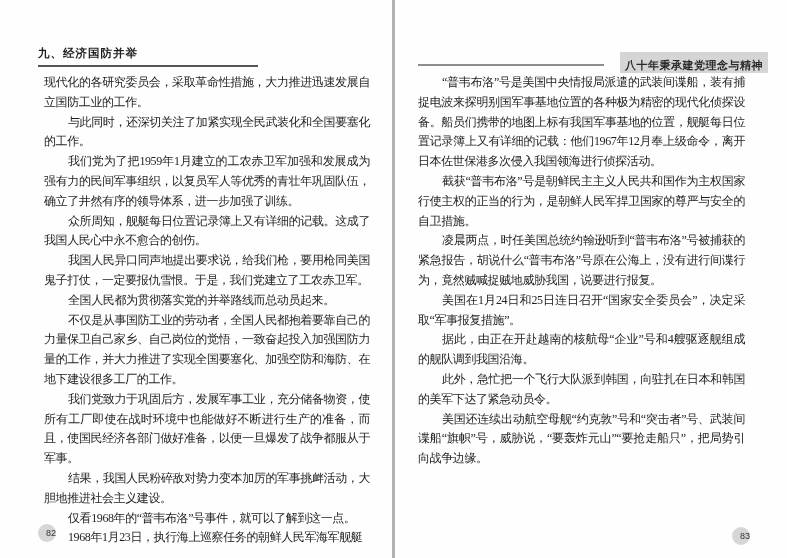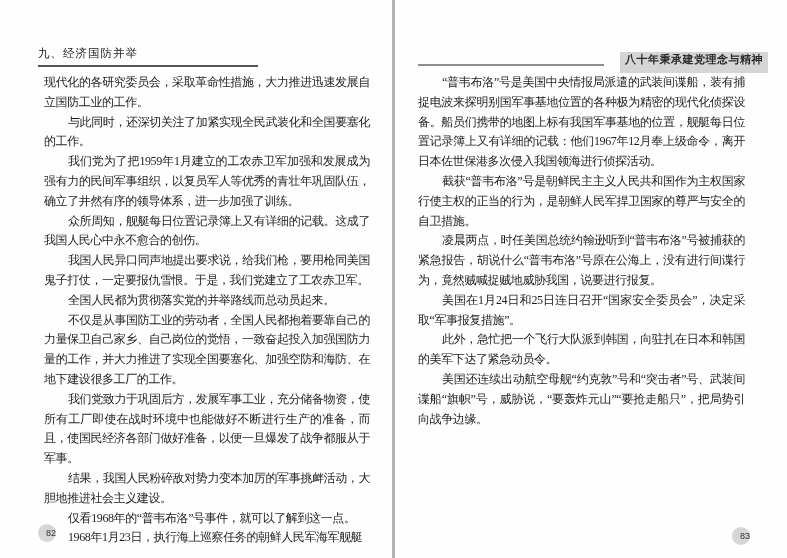--- a/index.html
+++ b/index.html
@@ -15,34 +15,34 @@
   .gutter {
     position: absolute; left: 392px; top: 0;
     width: 3px; height: 558px;
     background: #b2b2b2;
   }
   .hdr-left {
     position: absolute; left: 38px; top: 46px;
     width: 220px; padding-bottom: 4px;
     border-bottom: 2px solid #555;
     font-family: "Liberation Sans", "DejaVu Sans", sans-serif;
-    font-weight: normal; font-size: 11.5px; letter-spacing: 1px;
+    font-weight: bold; font-size: 11.5px; letter-spacing: 1px;
     color: #1f1f1f; white-space: nowrap;
   }
   .hdr-right-rule {
     position: absolute; left: 418px; top: 64px;
     width: 186px; height: 2px; background: #8d8d8d;
   }
   .hdr-right-box {
     position: absolute; left: 620px; top: 52px;
     width: 148px; height: 21px;
     background: #d5d5d5;
     font-family: "Liberation Sans", "DejaVu Sans", sans-serif;
     font-weight: bold; font-size: 11px; color: #2a2a2a;
-    display: flex; align-items: flex-start; justify-content: center;
+    display: flex; align-items: flex-end; justify-content: center;
     letter-spacing: 0.5px; white-space: nowrap;
   }
   .text-col {
     position: absolute; top: 73px;
   }
   .text-col.left  { left: 44px;  width: 326px; }
   .text-col.right { left: 418px; width: 327px; }
   .para {
     margin: 0;
     font-size: 12px;
@@ -99,20 +99,21 @@
     <div class="hdr-right-rule"></div>
     <div class="hdr-right-box">
       <span>八十年秉承建党理念与精神</span>
     </div>
 
     <div class="text-col right" id="right-paragraphs">
         <p class="para indent">“普韦布洛”号是美国中央情报局派遣的武装间谍船，装有捕捉电波来探明别国军事基地位置的各种极为精密的现代化侦探设备。船员们携带的地图上标有我国军事基地的位置，舰艇每日位置记录簿上又有详细的记载：他们1967年12月奉上级命令，离开日本佐世保港多次侵入我国领海进行侦探活动。</p>
         <p class="para indent">截获“普韦布洛”号是朝鲜民主主义人民共和国作为主权国家行使主权的正当的行为，是朝鲜人民军捍卫国家的尊严与安全的自卫措施。</p>
         <p class="para indent">凌晨两点，时任美国总统约翰逊听到“普韦布洛”号被捕获的紧急报告，胡说什么“普韦布洛”号原在公海上，没有进行间谍行为，竟然贼喊捉贼地威胁我国，说要进行报复。</p>
         <p class="para indent">美国在1月24日和25日连日召开“国家安全委员会”，决定采取“军事报复措施”。</p>
+        <p class="para indent">据此，由正在开赴越南的核航母“企业”号和4艘驱逐舰组成的舰队调到我国沿海。</p>
         <p class="para indent">此外，急忙把一个飞行大队派到韩国，向驻扎在日本和韩国的美军下达了紧急动员令。</p>
         <p class="para indent">美国还连续出动航空母舰“约克敦”号和“突击者”号、武装间谍船“旗帜”号，威胁说，“要轰炸元山”“要抢走船只”，把局势引向战争边缘。</p>
       </div>
 
     <div class="page-num pn-right">
       <span>83</span>
     </div>
   </div>
 
 </div>

